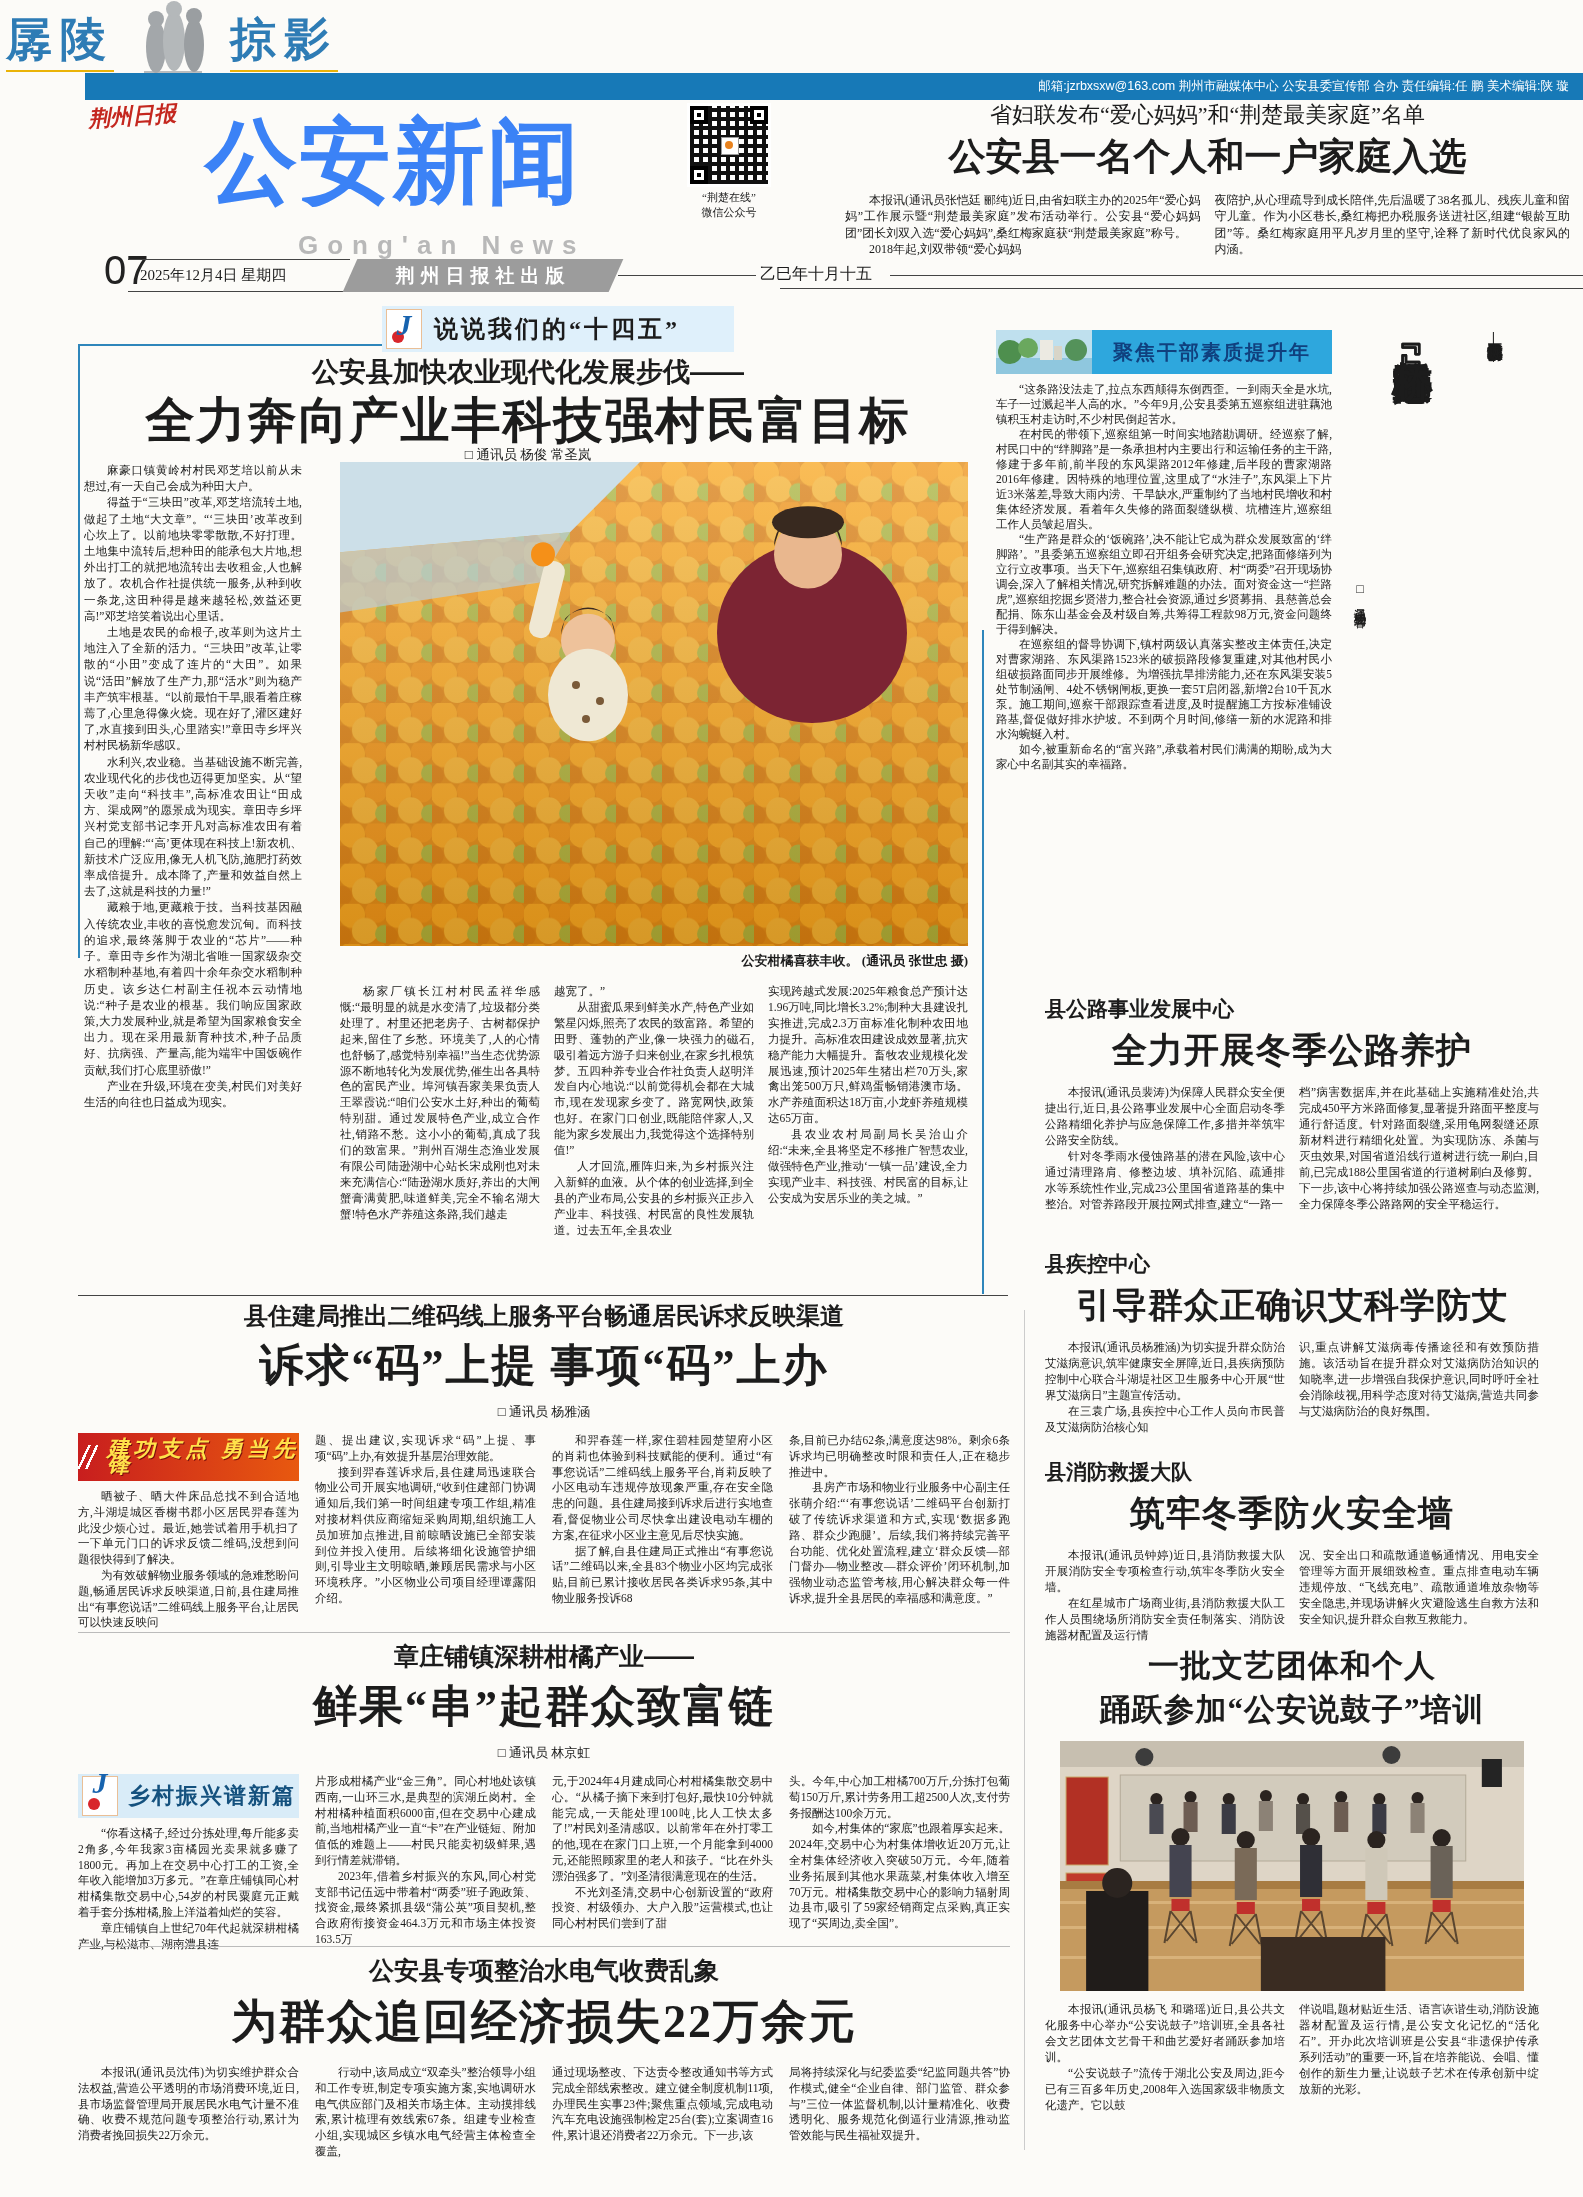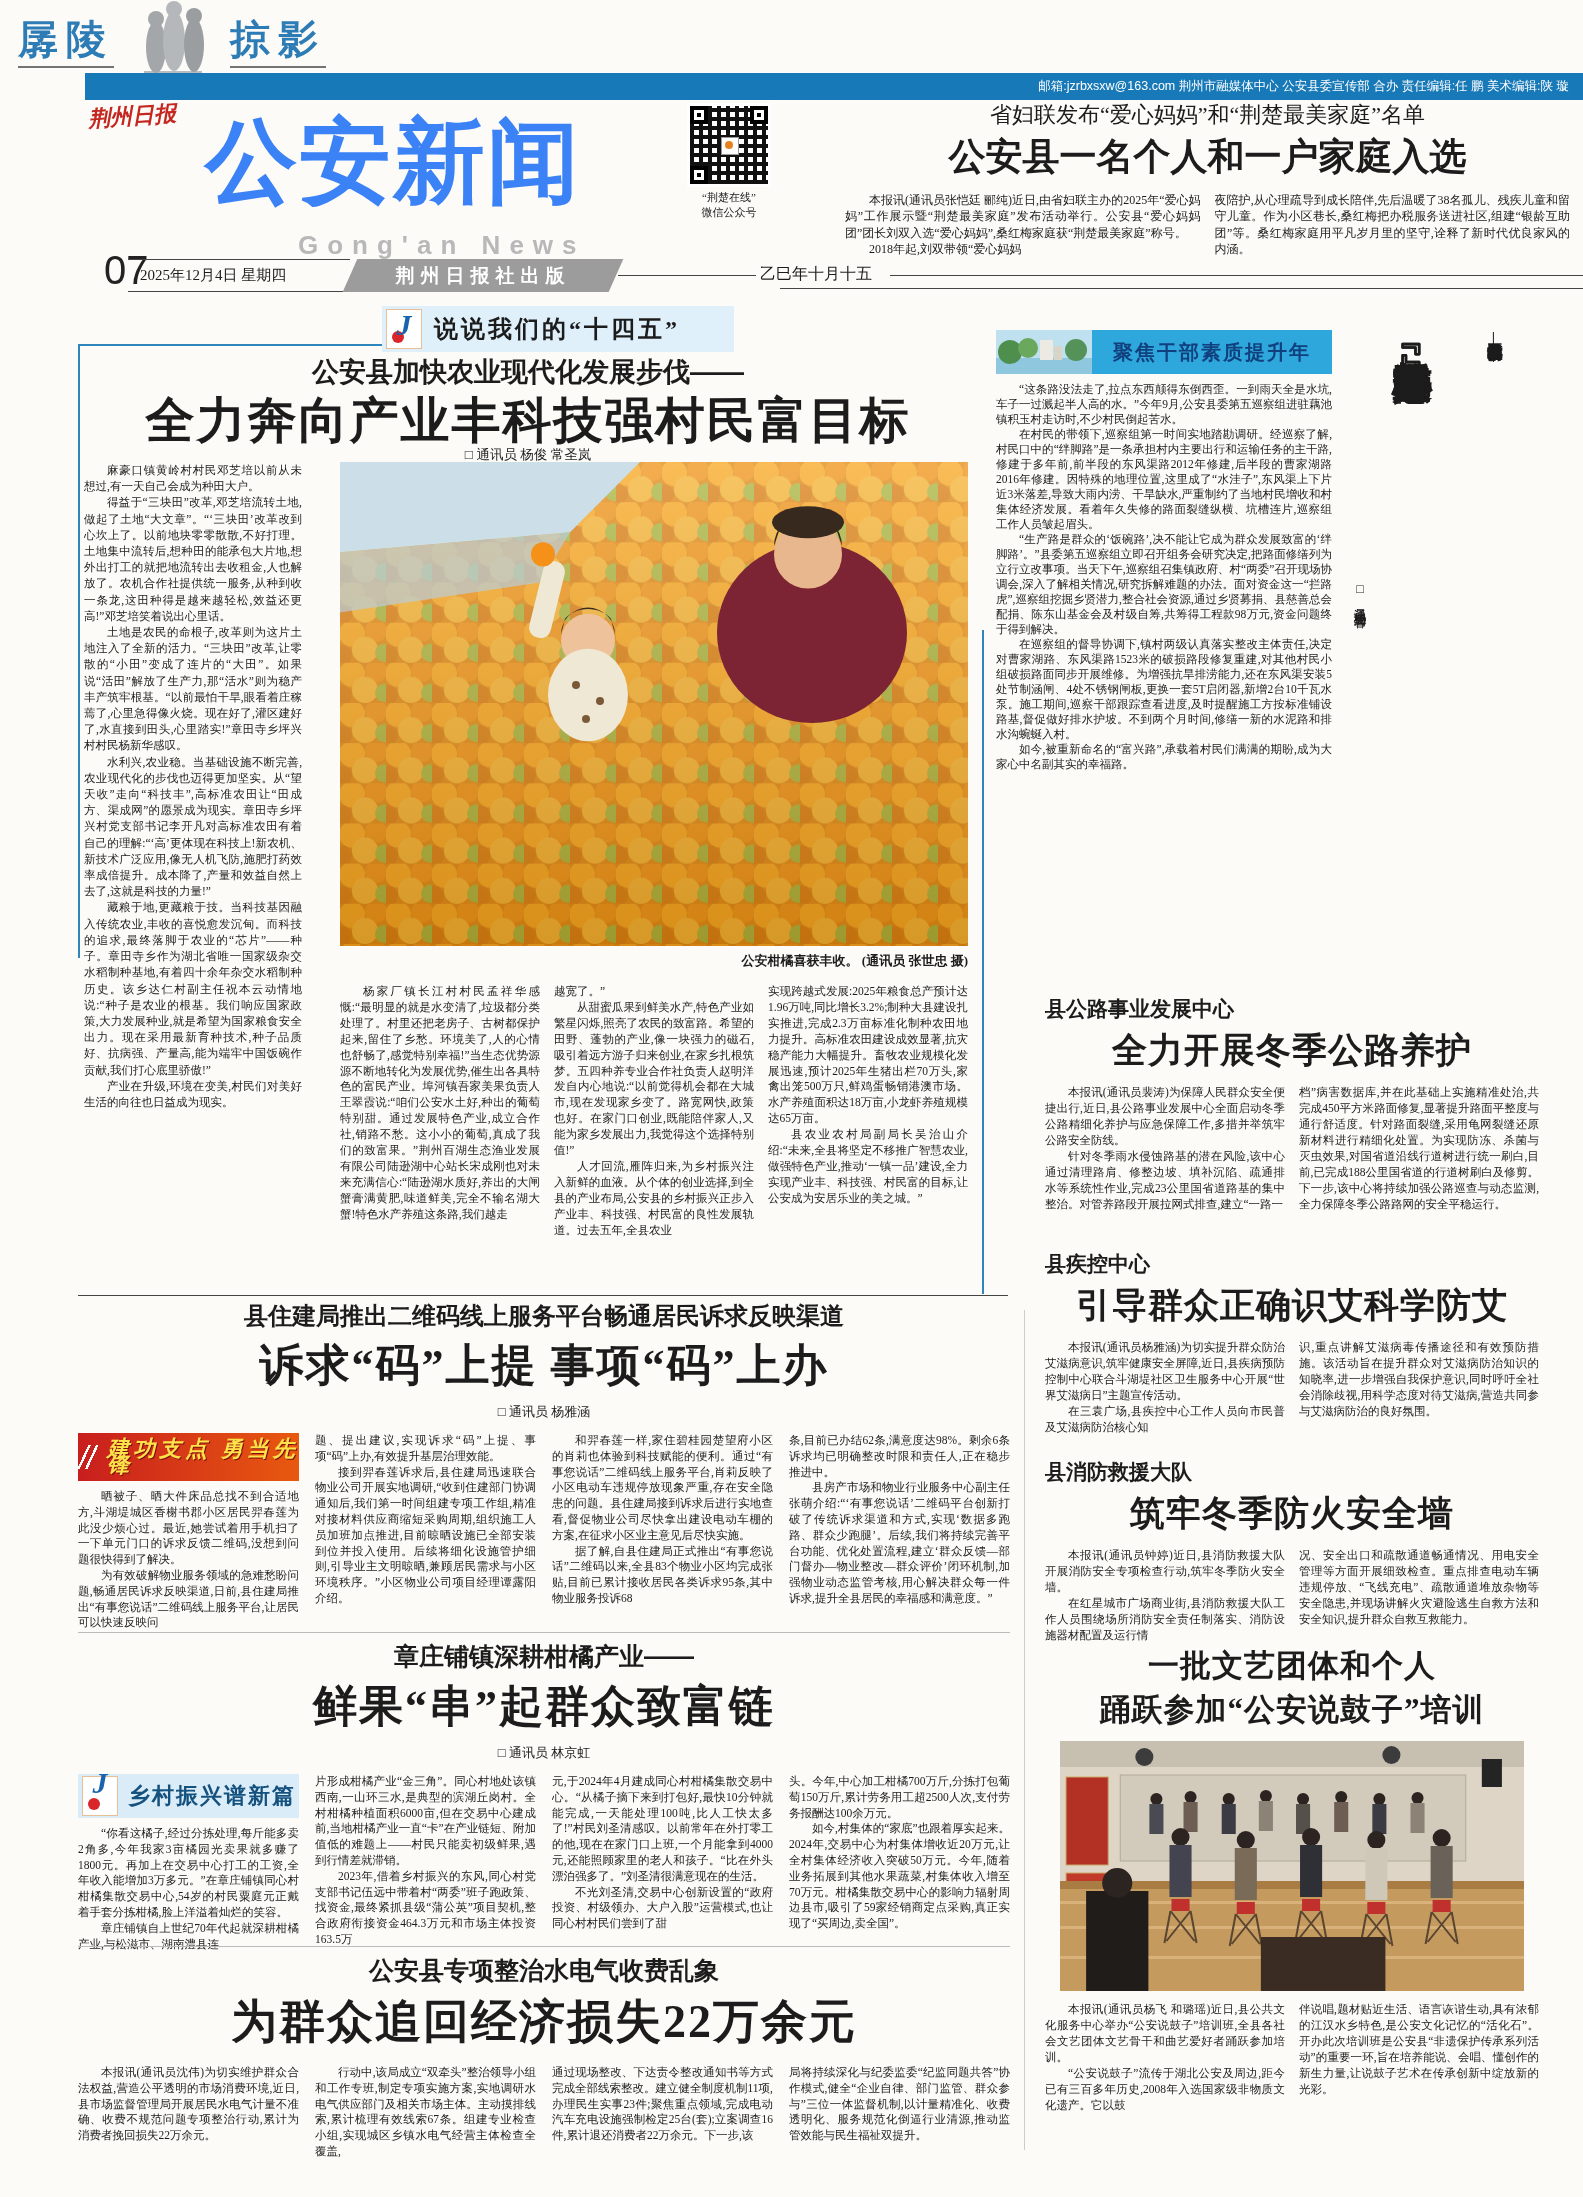--- a/index.html
+++ b/index.html
@@ -53,21 +53,21 @@
   #inspect .v-body .paras{font-size:11.5px;line-height:15px;}
   .focus-badge{display:flex;height:44px;margin-bottom:8px;}
   .focus-badge .bx{flex:1;background:#2ea7dd;color:#10407e;display:flex;align-items:center;justify-content:center;
                    font-size:20px;font-weight:900;letter-spacing:2px;}
   .vrl{writing-mode:vertical-rl;}
   #inspect .v-byline{width:36px;font-size:12.5px;padding-top:252px;}
   #inspect .v-title{width:88px;font-size:40px;font-weight:900;line-height:88px;text-align:justify;}
   #inspect .v-kicker{width:48px;font-size:15px;padding-top:2px;font-weight:bold;}
   
   #chanling{left:1128px;top:903px;width:344px;height:82px;display:flex;align-items:center;justify-content:center;gap:12px;}
-  #chanling .w{font-size:40px;font-weight:900;color:#2e7cb5;letter-spacing:8px;border-bottom:2px solid #737373;line-height:1.3;}
+  #chanling .w{font-size:46px;font-weight:900;color:#2e7cb5;letter-spacing:8px;border-bottom:2px solid #eab308;line-height:1.3;}
   
   .rsec{position:absolute;left:1045px;width:494px;}
   .rsec .kick{font-size:21px;}
   .rsec .ttl{font-size:35px;font-weight:900;text-align:center;margin-top:4px;letter-spacing:1px;}
   .rsec .body{margin-top:10px;display:flex;gap:14px;font-size:11.5px;line-height:16px;}
   .rsec .body .c{flex:1;overflow:hidden;}
   
   .bsec{position:absolute;left:78px;width:932px;}
   .bsec .kick{font-size:24px;text-align:center;}
   .bsec .ttl{font-size:44px;font-weight:900;text-align:center;margin-top:4px;letter-spacing:2px;}
@@ -392,21 +392,21 @@
       <rect x="200" y="196" width="124" height="54" fill="#3a2c22"></rect>
       <rect x="26" y="150" width="62" height="100" fill="#201c1a"></rect>
         <circle cx="57" cy="142" r="15" fill="#2b2420"></circle>
     </svg>
     <div class="body" style="height:140px;">
       <div class="c">
           <p>本报讯(通讯员杨飞 和璐瑶)近日,县公共文化服务中心举办“公安说鼓子”培训班,全县各社会文艺团体文艺骨干和曲艺爱好者踊跃参加培训。</p>
           <p>“公安说鼓子”流传于湖北公安及周边,距今已有三百多年历史,2008年入选国家级非物质文化遗产。它以鼓</p>
         </div>
       <div class="c cont">
-          <p>伴说唱,题材贴近生活、语言诙谐生动,具有浓郁的江汉水乡特色,是公安文化记忆的“活化石”。开办此次培训班是公安县“非遗保护传承系列活动”的重要一环,旨在培养能说、会唱、懂创作的新生力量,让说鼓子艺术在传承创新中绽放新的光彩。</p>
+          <p>伴说唱,题材贴近生活、语言诙谐生动,消防设施器材配置及运行情,是公安文化记忆的“活化石”。开办此次培训班是公安县“非遗保护传承系列活动”的重要一环,旨在培养能说、会唱、懂创作的新生力量,让说鼓子艺术在传承创新中绽放新的光彩。</p>
         </div>
     </div>
   </div>
 
   <div class="bsec" style="top:1300px;">
     <div class="kick sansb">县住建局推出二维码线上服务平台畅通居民诉求反映渠道</div>
     <div class="ttl">诉求“码”上提  事项“码”上办</div>
     <div class="byl">□ 通讯员 杨雅涵</div>
     <div class="body" style="height:214px;">
       <div class="c">

